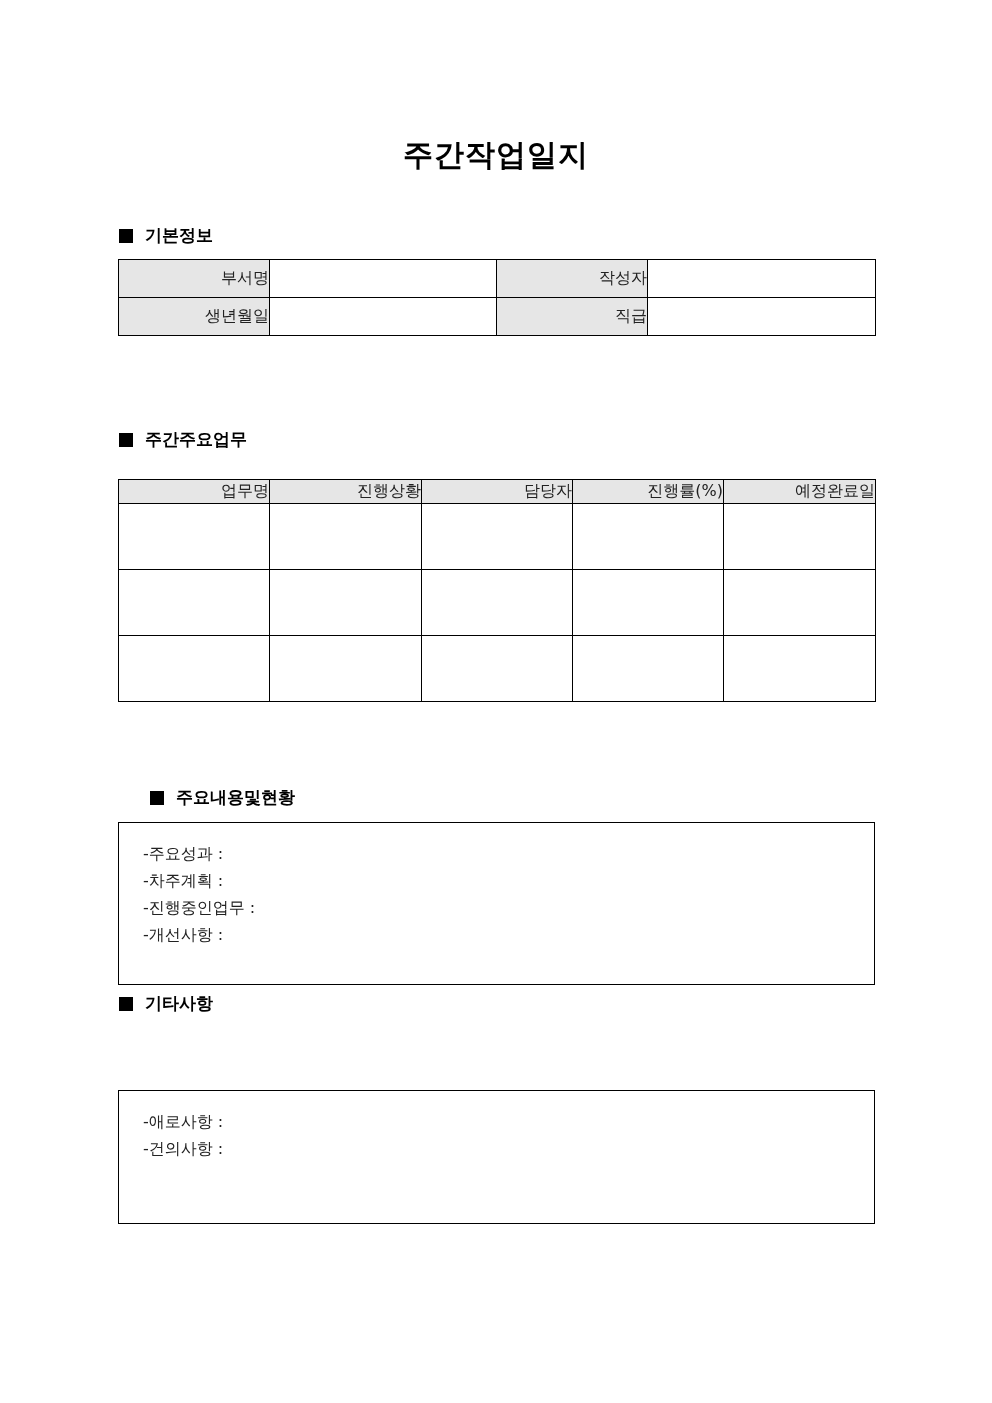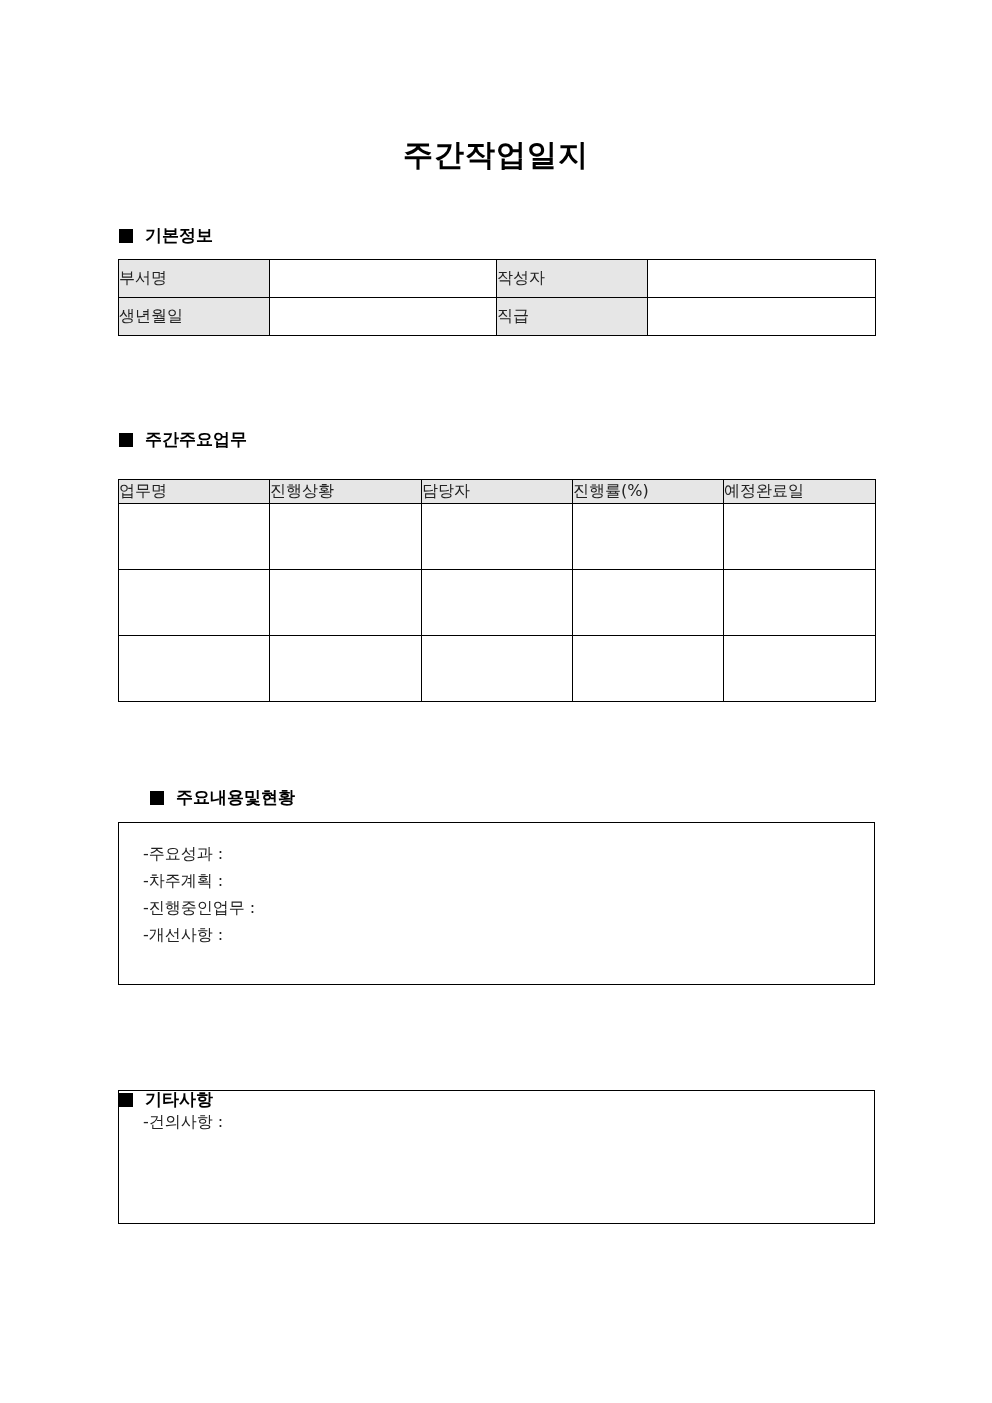--- a/index.html
+++ b/index.html
@@ -14,21 +14,21 @@
   }
   .section-heading {
     position: absolute; left: 119px; font-size: 17px; font-weight: bold; color: #000;
     display: flex; align-items: center;
   }
   .section-heading .sq {
     display: inline-block; width: 14px; height: 14px; background: #000; margin-right: 12px;
   }
   table { border-collapse: collapse; position: absolute; left: 118px; width: 757px; table-layout: fixed; }
   td, th {
-    border: 1.5px solid #000; font-size: 16px; font-weight: normal; text-align: left;
+    border: 1.5px solid #000; font-size: 16px; font-weight: normal; text-align: right;
     padding: 0; color: #222;
   }
   .lbl { background: #e6e6e6; }
   .box {
     position: absolute; left: 118px; width: 755px; border: 1.5px solid #000;
     box-sizing: content-box;
   }
   .box .lines { padding-left: 24px; font-size: 16px; color: #222; }
   .box .line { height: 27px; line-height: 27px; }
 </style>
@@ -114,21 +114,22 @@
 </div>
 <div class="box" style="top:822px; height:161px;">
   <div class="lines" style="padding-top:17px;">
     <div class="line">-주요성과 :</div>
     <div class="line">-차주계획 :</div>
     <div class="line">-진행중인업무 :</div>
     <div class="line">-개선사항 :</div>
   </div>
 </div>
 
-<div class="section-heading" style="top:1088px;">
+<div class="section-heading" style="top:992px;">
   <span class="sq"></span>
   <span>기타사항</span>
 </div>
 <div class="box" style="top:1090px; height:132px;">
   <div class="lines" style="padding-top:17px;">
+    <div class="line">-애로사항 :</div>
     <div class="line">-건의사항 :</div>
   </div>
 </div>
 
 </body></html>

